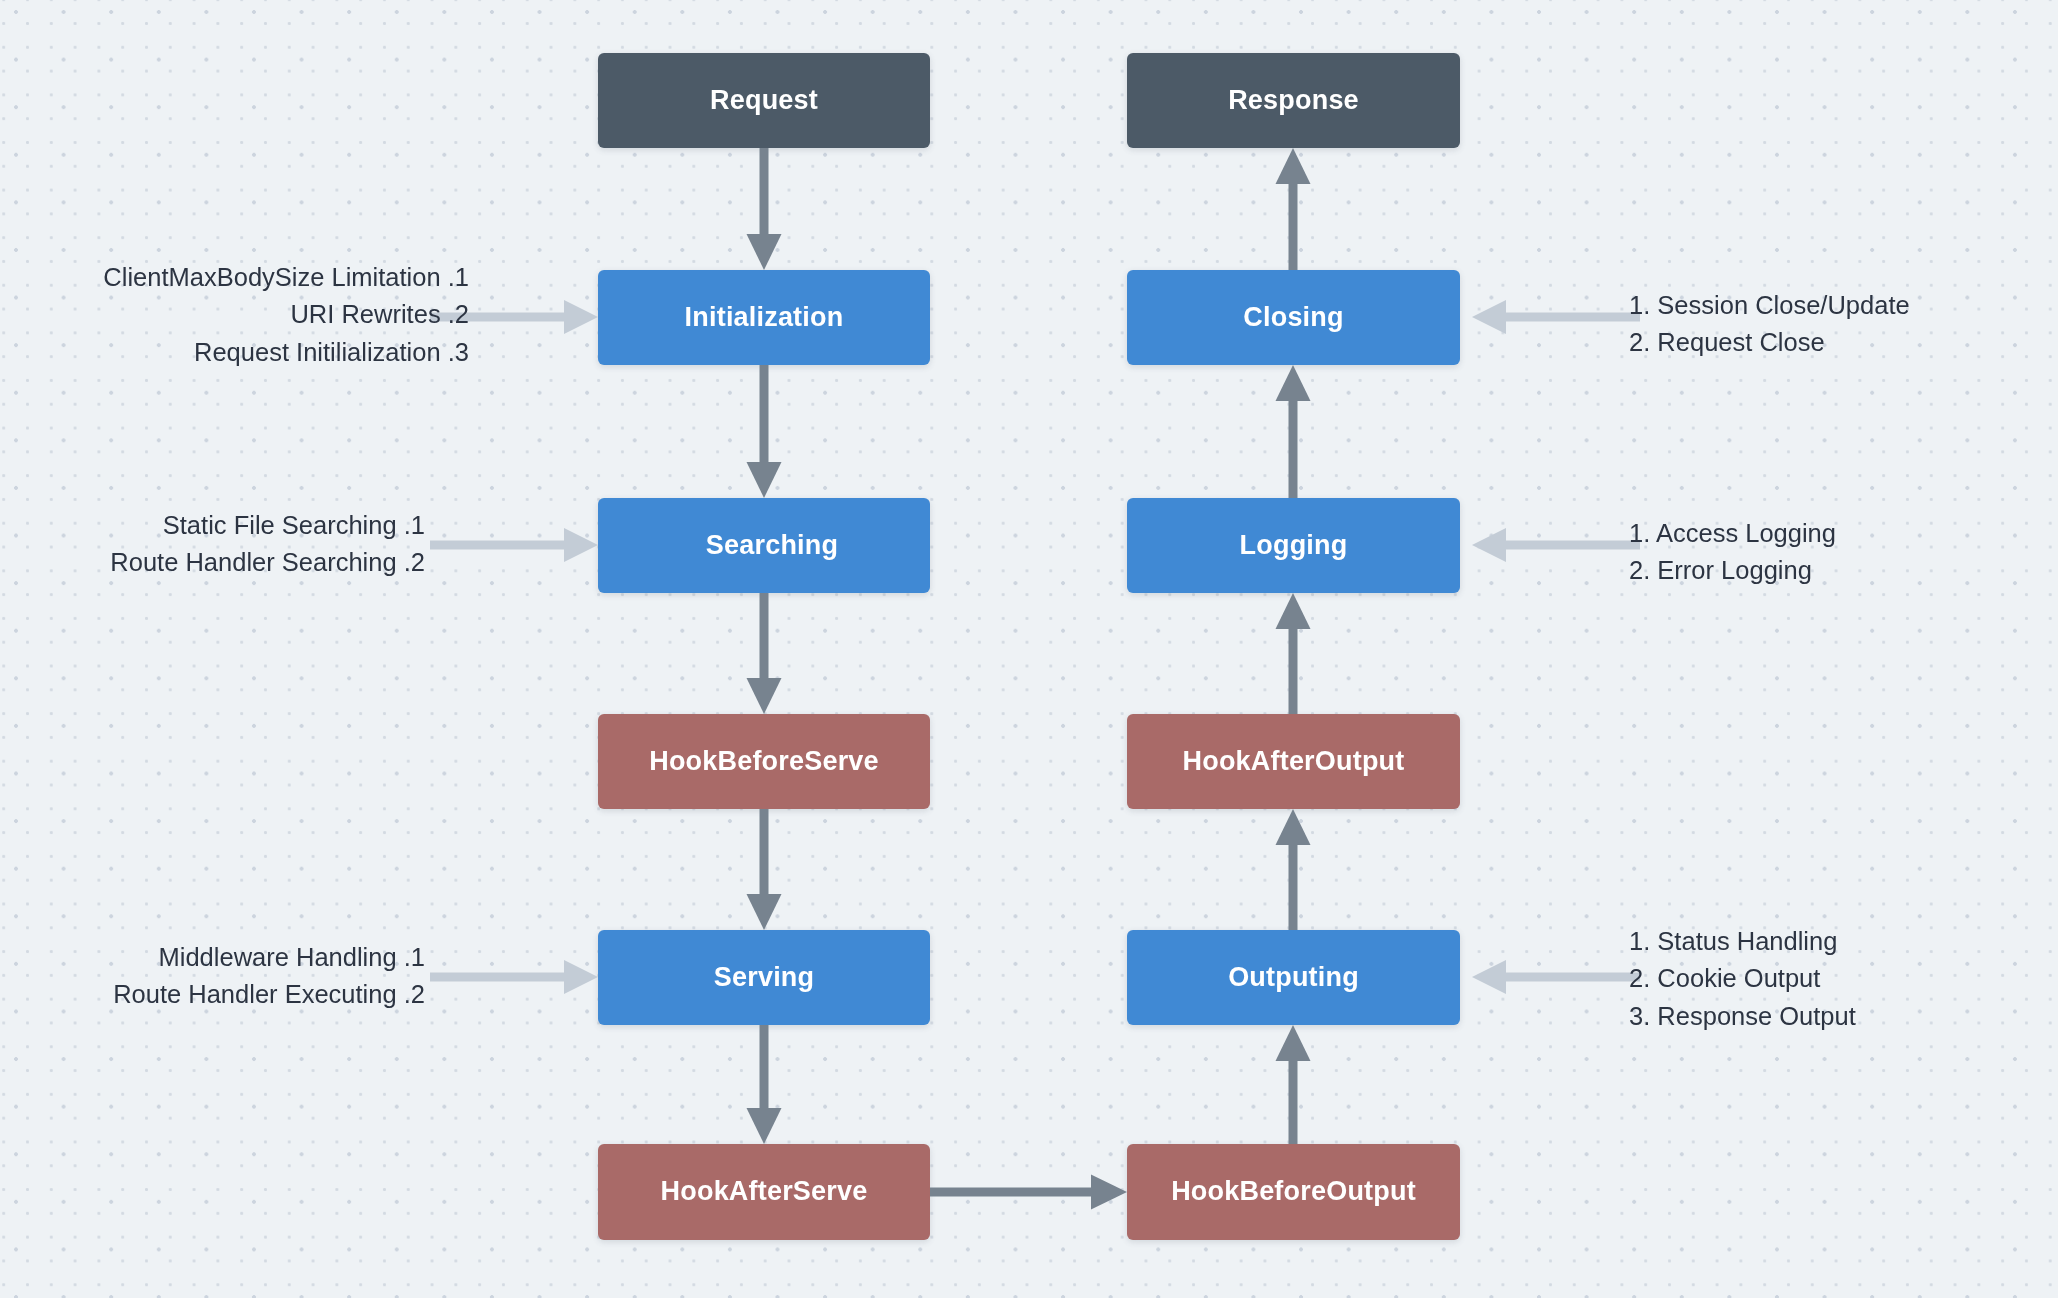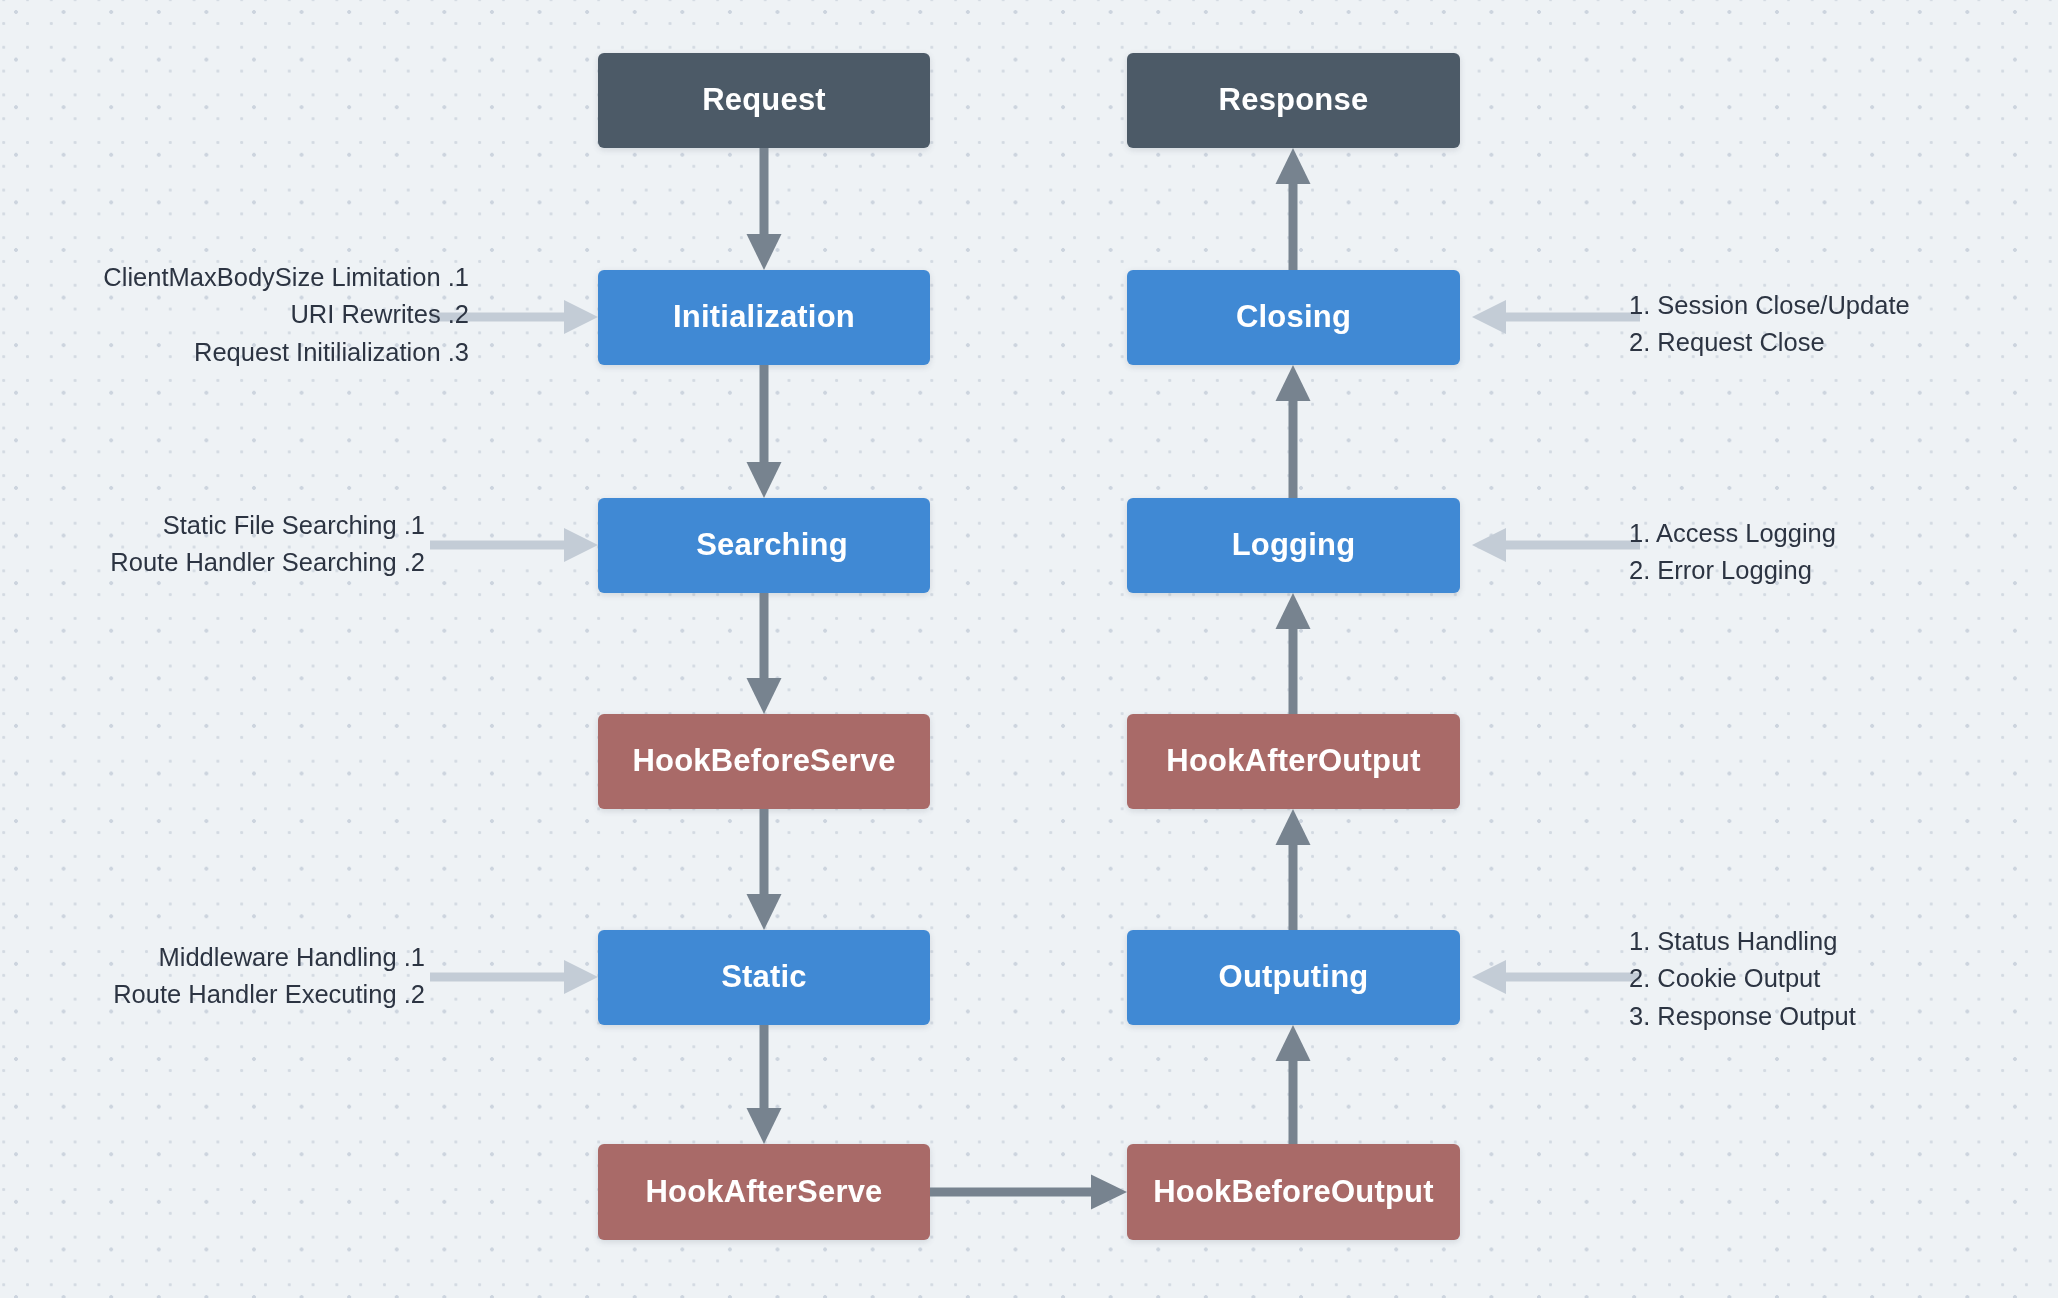--- a/index.html
+++ b/index.html
@@ -27,21 +27,21 @@
   }
 
   
   .node {
     position: absolute;
     display: flex;
     align-items: center;
     justify-content: center;
     border-radius: 6px;
     color: #ffffff;
-    font-size: 31px;
+    font-size: 27px;
     font-weight: 600;
     letter-spacing: 0.2px;
     box-shadow: 0 2px 6px rgba(60,75,95,0.16);
     box-sizing: border-box;
     text-align: center;
     line-height: 1.1;
   }
   .node.terminal { background-color: #4c5a67; }
   .node.process  { background-color: #4089d4; }
   .node.hook     { background-color: #a96a68; }
@@ -76,21 +76,21 @@
 <div id="canvas">
 
   <div class="node terminal" style="left:598px; top:53px; width:332px; height:95px;">Request</div>
 
   <div class="node process" style="left:598px; top:270px; width:332px; height:95px;">Initialization</div>
 
   <div class="node process" style="left:598px; top:498px; width:332px; height:95px;padding-left:16px;">Searching</div>
 
   <div class="node hook" style="left:598px; top:714px; width:332px; height:95px;">HookBeforeServe</div>
 
-  <div class="node process" style="left:598px; top:930px; width:332px; height:95px;">Static</div>
+  <div class="node process" style="left:598px; top:930px; width:332px; height:95px;">Serving</div>
 
   <div class="node hook" style="left:598px; top:1144px; width:332px; height:96px;">HookAfterServe</div>
 
   <div class="node terminal" style="left:1127px; top:53px; width:333px; height:95px;">Response</div>
 
   <div class="node process" style="left:1127px; top:270px; width:333px; height:95px;">Closing</div>
 
   <div class="node process" style="left:1127px; top:498px; width:333px; height:95px;">Logging</div>
 
   <div class="node hook" style="left:1127px; top:714px; width:333px; height:95px;">HookAfterOutput</div>

